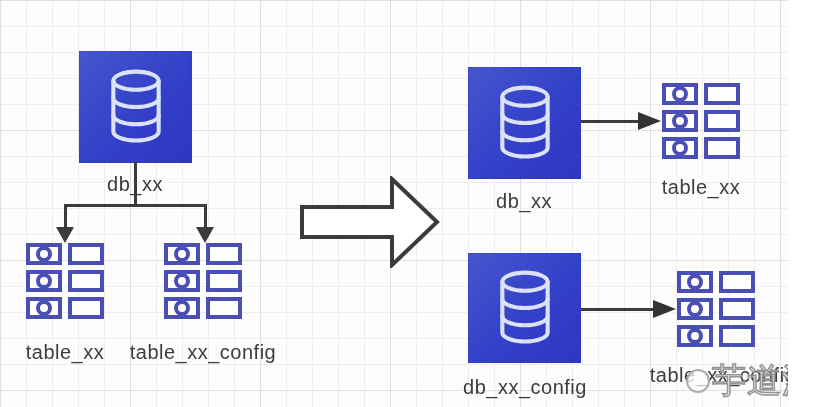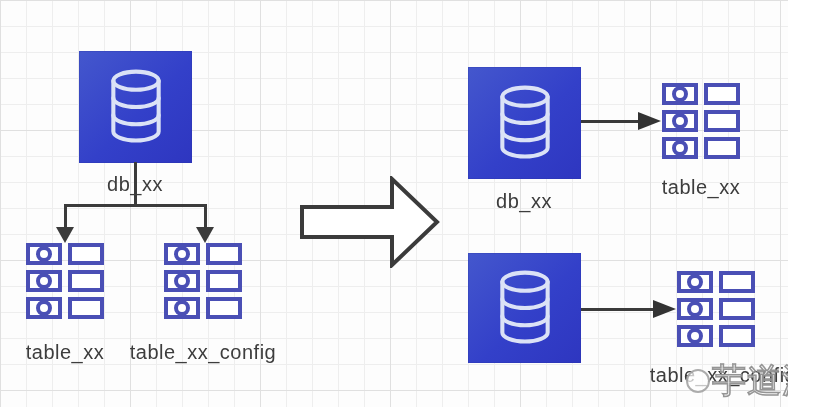--- a/index.html
+++ b/index.html
@@ -160,20 +160,21 @@
   <div class="abs db-node" style="left:468px;top:253px;height:110px;">
     <svg width="58" height="78" viewBox="0 0 64 84">
       <g fill="none" stroke="#dbe2f6" stroke-width="4.5" stroke-linecap="round">
         <ellipse cx="32" cy="13" rx="25" ry="10"></ellipse>
         <path d="M7 13 V69 A25 10 0 0 0 57 69 V13"></path>
         <path d="M7 32 A25 10 0 0 0 57 32"></path>
         <path d="M7 51 A25 10 0 0 0 57 51"></path>
       </g>
     </svg>
   </div>
+  <div class="abs node-label" style="left:445px;top:376px;width:160px;">db_xx_config</div>
 
   <div class="abs line" style="left:581px;top:308px;width:72px;height:3px;"></div>
   <div class="abs arrowhead-right" style="left:653px;top:300px;"></div>
 
   <div class="abs table-icon" style="left:677px;top:271px;">
     <div class="table-cell">
         <div class="ring"></div>
       </div>
     <div class="table-cell"></div>
     <div class="table-cell">

